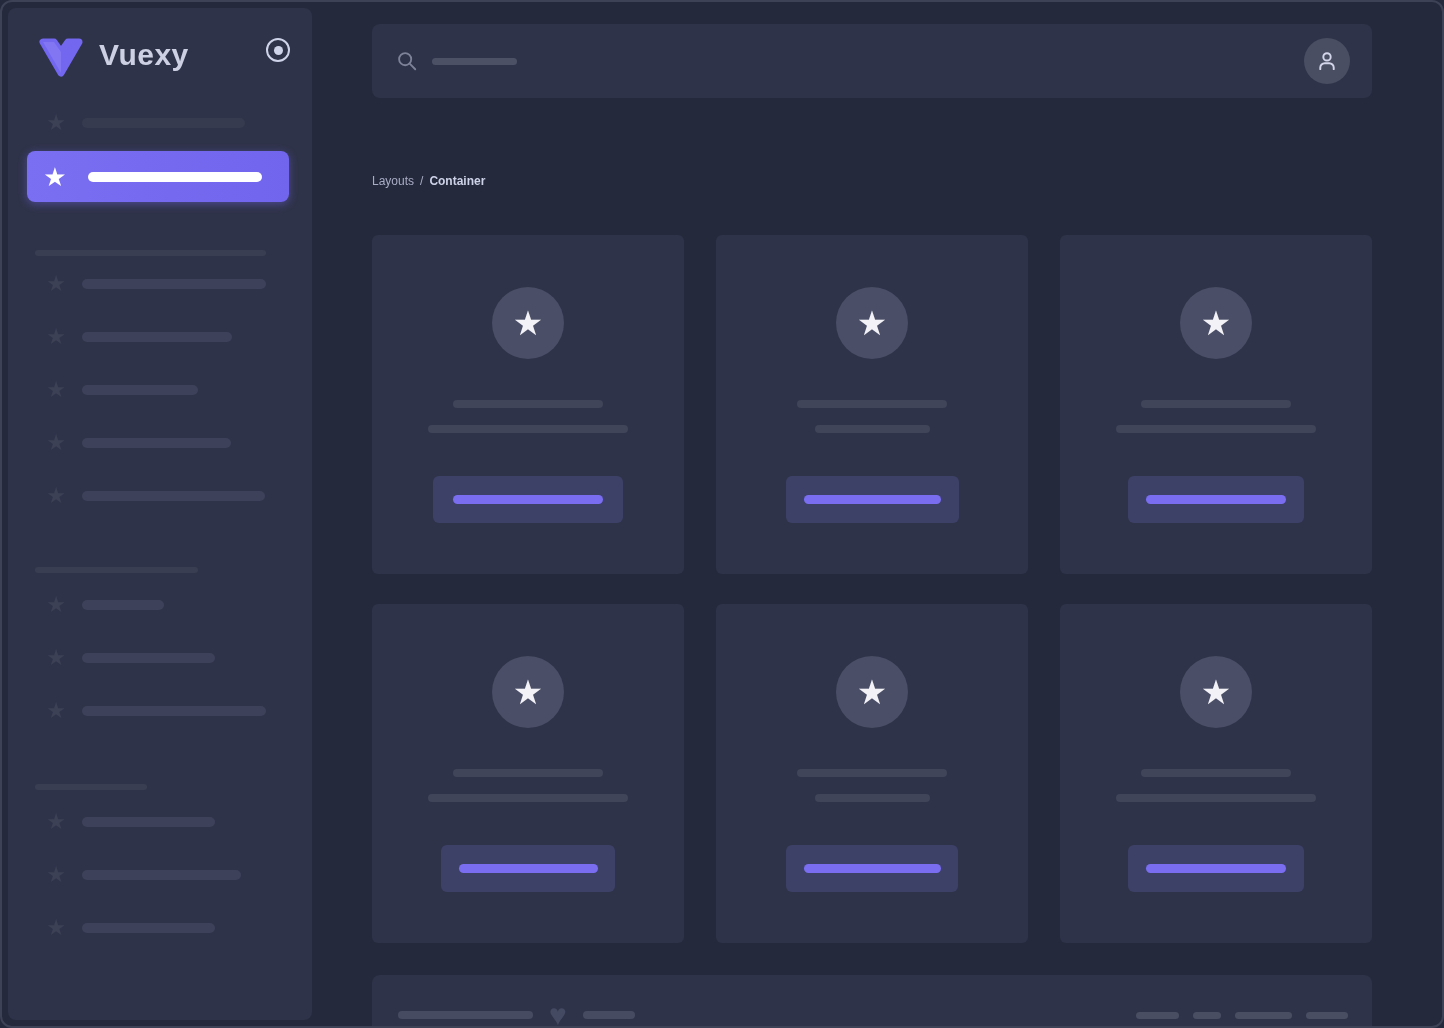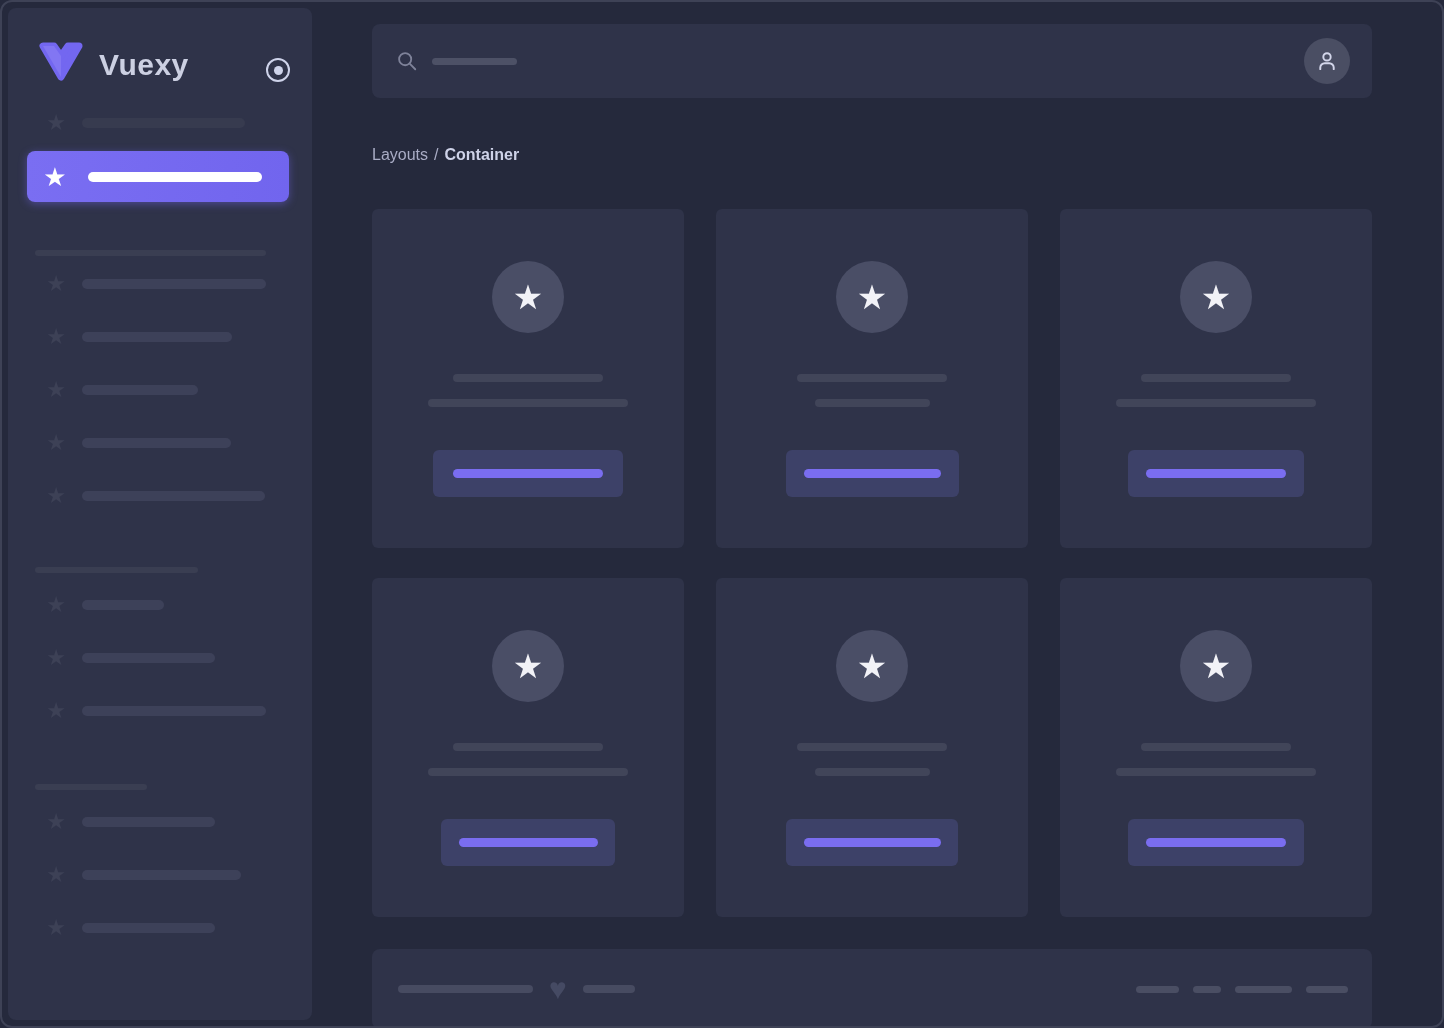--- a/index.html
+++ b/index.html
@@ -9,21 +9,21 @@
     position: relative; width: 1444px; height: 1028px;
     background: #25293c; border: 2px solid #3e4256; border-radius: 12px;
     overflow: hidden;
   }
 
   
   .sidebar {
     position: absolute; left: 6px; top: 6px; bottom: 6px; width: 304px;
     background: #2f3349; border-radius: 8px; overflow: hidden;
   }
-  .logo-row { display: flex; align-items: flex-end; padding: 30px 22px 0 28px; height: 74px; }
+  .logo-row { display: flex; align-items: flex-start; padding: 30px 22px 0 28px; height: 74px; }
   .logo-mark { width: 50px; height: 40px; flex: 0 0 auto; }
   .logo-text { margin-left: 13px; font-size: 30px; font-weight: 700; color: #ccd0e2; letter-spacing: 0.5px; }
   .collapse-toggle { margin-left: auto; width: 24px; height: 24px; border: 2px solid #ced3ea; border-radius: 50%;
     display: flex; align-items: center; justify-content: center; }
   .collapse-toggle .dot { width: 9px; height: 9px; border-radius: 50%; background: #ced3ea; }
 
   .nav-row { display: flex; align-items: center; height: 22px; padding-left: 36px; }
   .nav-star { width: 24px; font-size: 22px; line-height: 22px; text-align: center; color: #3d4156; flex: 0 0 auto; }
   .nav-bar { height: 10px; border-radius: 5px; background: #3d4159; margin-left: 14px; }
   .nav-bar.dim { background: #373b4f; }
@@ -56,21 +56,21 @@
   }
   .search-zone { display: flex; align-items: center; flex: 1; height: 100%; cursor: text; }
   .search-icon { width: 22px; height: 22px; flex: 0 0 auto; }
   .search-skeleton { height: 7px; border-radius: 3.5px; background: #4d5166; margin-left: 14px; }
   .avatar {
     margin-left: auto; width: 46px; height: 46px; border-radius: 50%; background: #4a4e63;
     display: flex; align-items: center; justify-content: center;
   }
   .avatar svg { width: 26px; height: 26px; }
 
-  .breadcrumb { margin-top: 47px; font-size: 16px; line-height: 20px; color: #a9acc5; }
+  .breadcrumb { margin-top: 73px; font-size: 12px; line-height: 20px; color: #a9acc5; }
   .breadcrumb .sep { margin: 0 6px; }
   .breadcrumb .current { color: #ced2e8; font-weight: 700; }
 
   .card-grid { margin-top: 44px; display: grid; grid-template-columns: repeat(3, 1fr); column-gap: 32px; row-gap: 30px; }
   .demo-card {
     height: 339px; background: #2f3349; border-radius: 6px;
     display: flex; flex-direction: column; align-items: center;
   }
   .card-circle {
     margin-top: 52px; width: 72px; height: 72px; border-radius: 50%; background: #4a4e66;

